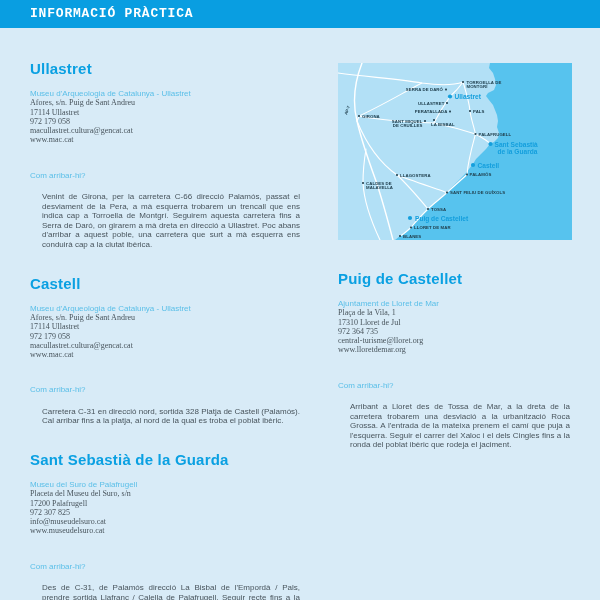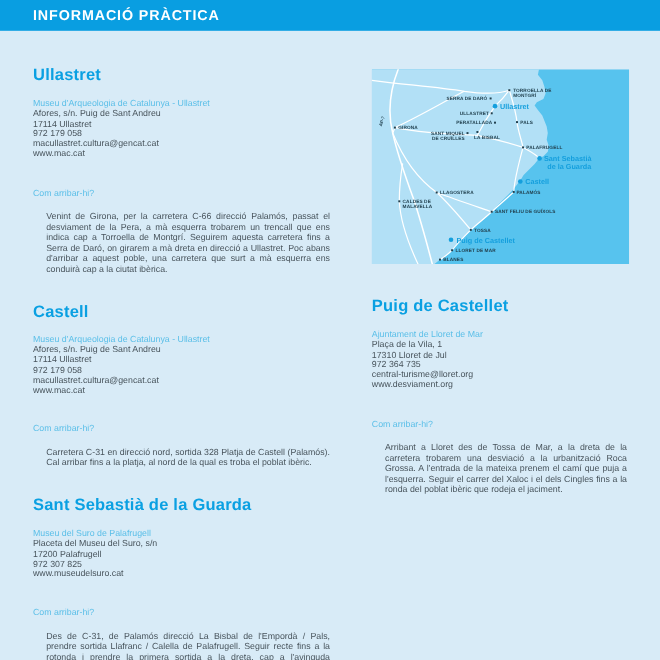--- a/index.html
+++ b/index.html
@@ -3,30 +3,30 @@
 <meta charset="utf-8">
 <style>
   html,body{margin:0;padding:0;}
   #page{
     position:relative;width:600px;height:600px;overflow:hidden;
     background:#d8ebf7;font-family:"Liberation Sans",sans-serif;
   }
   #topbar{position:absolute;top:0;left:0;width:600px;height:28px;background:#099ee1;}
   #topbar .bar-title{
     position:absolute;left:30px;top:0;line-height:28px;color:#ffffff;
-    font-size:13px;font-weight:bold;letter-spacing:0.8px;
+    font-size:13px;font-weight:bold;letter-spacing:0.8px;font-family:Liberation Mono, monospace;
   }
   .col-left{position:absolute;left:30px;top:60px;width:282px;}
   .col-right-text{position:absolute;left:338px;top:270px;width:244px;}
   .section{margin-bottom:25px;}
   .section h2{
     margin:0 0 9px 0;font-size:15px;font-weight:bold;color:#0aa0e2;letter-spacing:0.2px;
   }
   .org{font-size:8px;line-height:9.3px;color:#5bbfe8;margin-top:12px;}
-  .addr{font-size:8px;line-height:9.3px;color:#48545c;}
+  .addr{font-size:8px;line-height:9.3px;color:#48545c;font-family:Liberation Serif, serif;}
   .how-label{font-size:8px;line-height:9.3px;color:#5bbfe8;margin-top:26px;}
   .how-text{
     margin:12px;font-size:8px;line-height:9.6px;color:#48545c;text-align:justify;
   }
   #map-wrap{position:absolute;left:338px;top:63px;width:234px;height:177px;}
   #map-wrap svg{display:block;}
   .road{fill:none;stroke:#ffffff;stroke-width:1.1;stroke-linecap:round;stroke-linejoin:round;}
   .road-hwy{stroke-width:1.4;}
   .town-label{
     font-family:"Liberation Sans",sans-serif;font-size:4.3px;font-weight:bold;
@@ -73,20 +73,21 @@
       <div class="how-label">Com arribar-hi?</div>
       <p class="how-text">Carretera C-31 en direcció nord, sortida 328 Platja de Castell (Palamós). Cal arribar fins a la platja, al nord de la qual es troba el poblat ibèric.</p>
     </div>
 
     <div class="section">
       <h2>Sant Sebastià de la Guarda</h2>
       <div class="org">Museu del Suro de Palafrugell</div>
       <div class="addr">Placeta del Museu del Suro, s/n</div>
       <div class="addr">17200 Palafrugell</div>
       <div class="addr">972 307 825</div>
+      <div class="addr">info@museudelsuro.cat</div>
       <div class="addr">www.museudelsuro.cat</div>
       <div class="how-label">Com arribar-hi?</div>
       <p class="how-text">Des de C-31, de Palamós direcció La Bisbal de l'Empordà / Pals, prendre sortida Llafranc / Calella de Palafrugell. Seguir recte fins a la rotonda i prendre la primera sortida a la dreta, cap a l'avinguda d'Espanya. Seguir direcció Llafranc / Calella de Palafrugell / Platges. A continuació, prendre direcció Tamariu / Begur. Després prendre a la dreta direcció el Far de Sant Sebastià, i continuar les indicacions fins l'Hotel-Restaurant El Far ja que el jaciment és a tocar.</p>
     </div>
 
   </div>
 
   <div id="map-wrap">
     <svg width="234" height="177" viewBox="0 0 234 177" xmlns="http://www.w3.org/2000/svg">
 
@@ -201,19 +202,19 @@
   </div>
 
   <div class="col-right-text">
     <div class="section">
       <h2>Puig de Castellet</h2>
       <div class="org">Ajuntament de Lloret de Mar</div>
       <div class="addr">Plaça de la Vila, 1</div>
       <div class="addr">17310 Lloret de Jul</div>
       <div class="addr">972 364 735</div>
       <div class="addr">central-turisme@lloret.org</div>
-      <div class="addr">www.desviament.org</div>
+      <div class="addr">www.lloretdemar.org</div>
       <div class="how-label">Com arribar-hi?</div>
       <p class="how-text">Arribant a Lloret des de Tossa de Mar, a la dreta de la carretera trobarem una desviació a la urbanització Roca Grossa. A l'entrada de la mateixa prenem el camí que puja a l'esquerra. Seguir el carrer del Xaloc i el dels Cingles fins a la ronda del poblat ibèric que rodeja el jaciment.</p>
     </div>
   </div>
 
 </div>
 
 </body></html>

